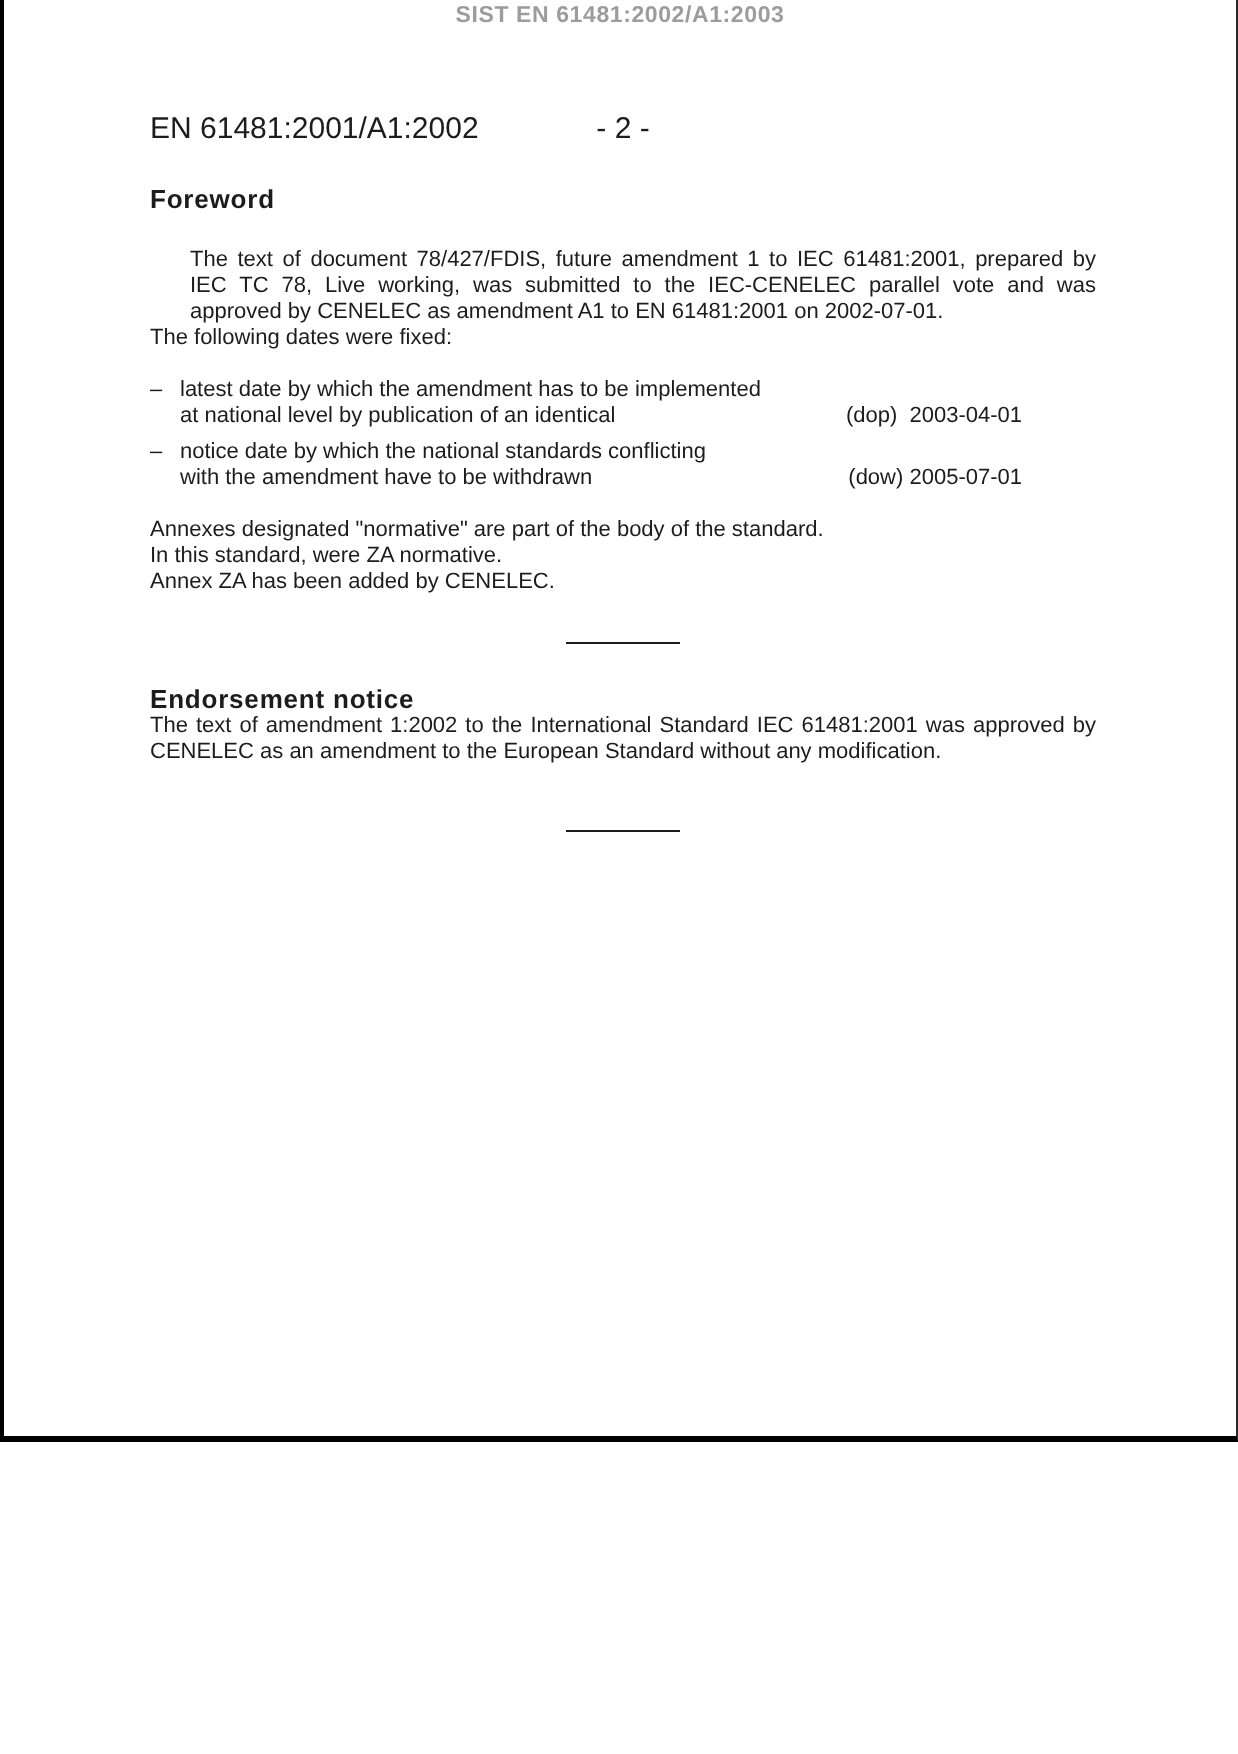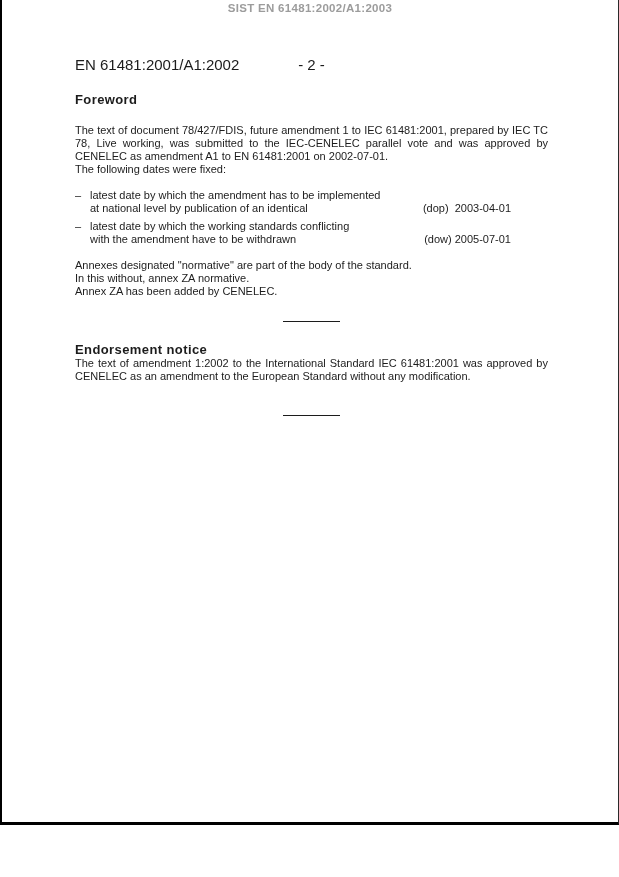--- a/index.html
+++ b/index.html
@@ -4,21 +4,21 @@
 <style>
   * { margin: 0; padding: 0; box-sizing: border-box; }
   html, body { background: #ffffff; }
   body {
     width: 619px; height: 877px;
     font-family: "Liberation Sans", "DejaVu Sans", sans-serif;
     color: #1c1c1c;
   }
   .page {
     position: relative;
-    width: 619px; height: 825px;
+    width: 619px; height: 721px;
     background: #ffffff;
     border-left: 2px solid #000;
     border-bottom: 3px solid #000;
     border-right: 1px solid #2a2a2a;
     overflow: hidden;
   }
   .watermark {
     margin-top: 2px;
     text-align: center;
     font-weight: bold;
@@ -39,21 +39,21 @@
   .docref { position: absolute; left: 0; top: 0; white-space: nowrap; }
   .pagenum { position: absolute; left: 0; width: 100%; text-align: center; }
   h1 {
     font-size: 13px;
     font-weight: bold;
     letter-spacing: 0.4px;
   }
   .h-foreword { margin-top: 23px; }
   p, .line { font-size: 11px; line-height: 13px; }
   .justify { text-align: justify; }
-  .para1 { margin-top: 17px; }
+  .para1 { margin-top: 17px; margin-left: 20px; }
   .para2 { }
   .date-item {
     display: flex;
     align-items: flex-end;
     justify-content: space-between;
     padding-right: 37px;
     font-size: 11px;
     line-height: 13px;
   }
   .date-item-1 { margin-top: 13px; }
@@ -102,32 +102,32 @@
             <div class="line">at national level by publication of an identical</div>
           </div>
         </div>
         <div class="date-value">(dop)  2003-04-01</div>
       </div>
 
       <div class="date-item date-item-2">
         <div class="date-left">
           <span class="dash">–</span>
           <div>
-            <div class="line">latest date by which the working standards conflicting</div>
+            <div class="line">notice date by which the national standards conflicting</div>
             <div class="line">with the amendment have to be withdrawn</div>
           </div>
         </div>
         <div class="date-value">(dow) 2005-07-01</div>
       </div>
 
     </div>
 
     <div class="para3">
       <p>Annexes designated "normative" are part of the body of the standard.</p>
-      <p>In this without, annex ZA normative.</p>
+      <p>In this standard, were ZA normative.</p>
       <p>Annex ZA has been added by CENELEC.</p>
     </div>
 
     <div class="rule rule1"></div>
 
     <h1 class="h-endorse">Endorsement notice</h1>
 
     <p class="para-endorse justify">The text of amendment 1:2002 to the International Standard IEC 61481:2001 was approved by CENELEC as an amendment to the European Standard without any modification.</p>
 
     <div class="rule rule2"></div>

